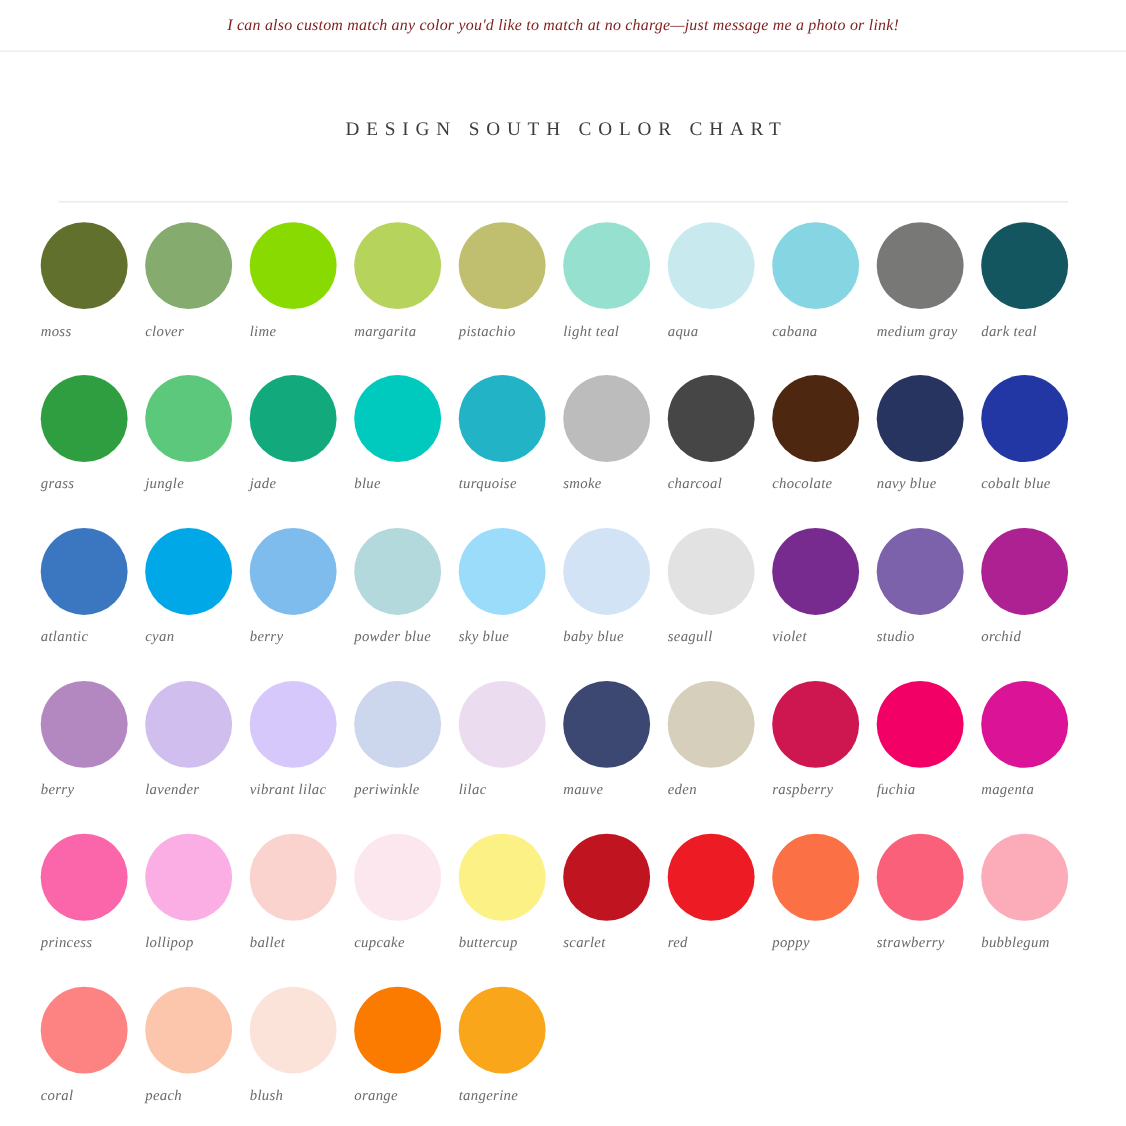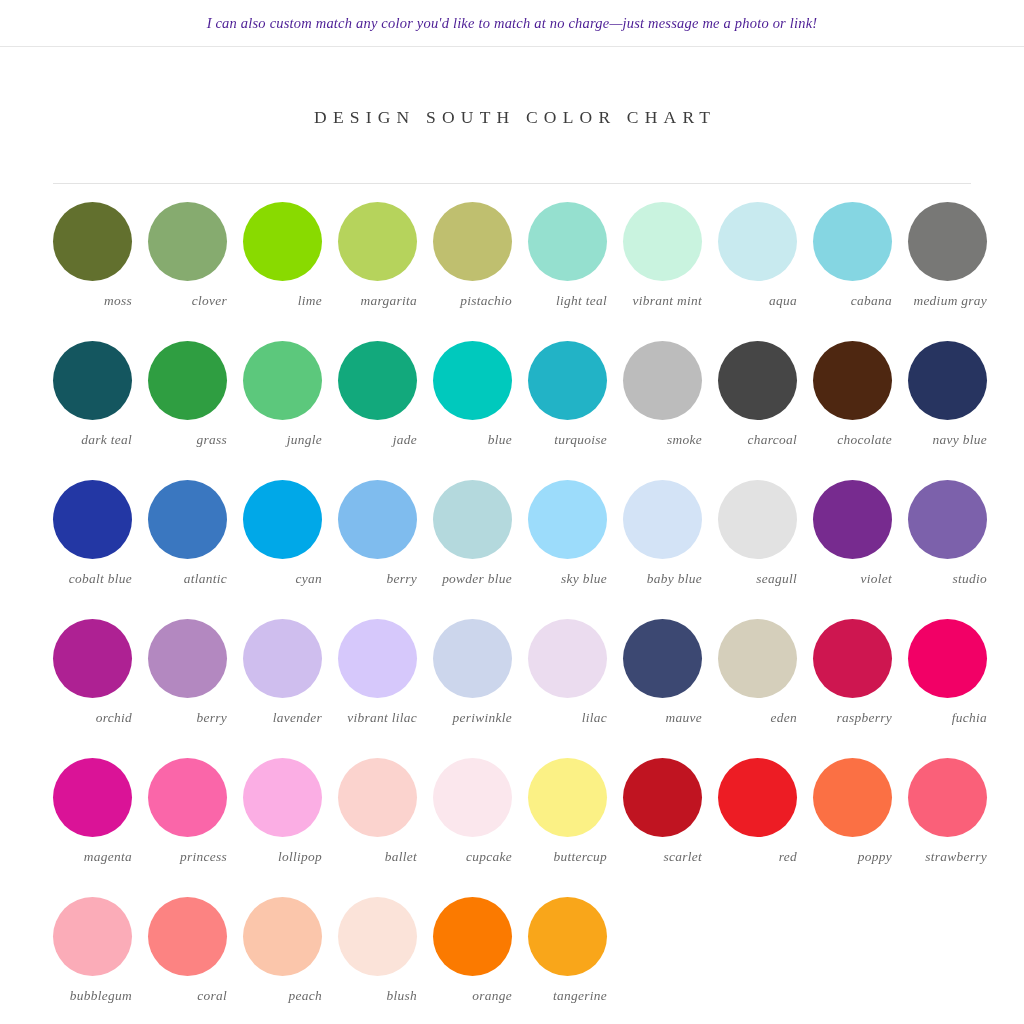--- a/index.html
+++ b/index.html
@@ -20,21 +20,21 @@
     box-sizing: border-box;
     display: flex;
     align-items: center;
     justify-content: center;
     border-bottom: 1px solid #e6e6e6;
     background: #ffffff;
   }
   .banner-text {
     font-style: italic;
     font-size: 14.5px;
-    color: #4c1d95;
+    color: #7f1d1d;
     letter-spacing: 0.2px;
     white-space: nowrap;
   }
 
   
   .title-wrap {
     padding-top: 48px;
     text-align: center;
   }
   .chart-title {
@@ -59,21 +59,21 @@
     width: 950px;
     margin: 0 auto;
     padding-top: 18px;
     display: grid;
     grid-template-columns: repeat(10, 1fr);
     row-gap: 0px;
   }
   .cell {
     display: flex;
     flex-direction: column;
-    align-items: flex-end;
+    align-items: flex-start;
     height: 139px;
   }
   .swatch {
     width: 79px;
     height: 79px;
     border-radius: 50%;
     flex: 0 0 auto;
   }
   .swatch-label {
     margin-top: 11px;
@@ -119,24 +119,20 @@
     </div>
     <div class="cell">
       <div class="swatch" style="background: rgb(191, 191, 111);"></div>
       <div class="swatch-label">pistachio</div>
     </div>
     <div class="cell">
       <div class="swatch" style="background: rgb(149, 224, 207);"></div>
       <div class="swatch-label">light teal</div>
     </div>
     <div class="cell">
-      <div class="swatch" style="background: rgb(201, 243, 223);"></div>
-      <div class="swatch-label">vibrant mint</div>
-    </div>
-    <div class="cell">
       <div class="swatch" style="background: rgb(200, 234, 239);"></div>
       <div class="swatch-label">aqua</div>
     </div>
     <div class="cell">
       <div class="swatch" style="background: rgb(133, 214, 226);"></div>
       <div class="swatch-label">cabana</div>
     </div>
     <div class="cell">
       <div class="swatch" style="background: rgb(120, 120, 118);"></div>
       <div class="swatch-label">medium gray</div>

